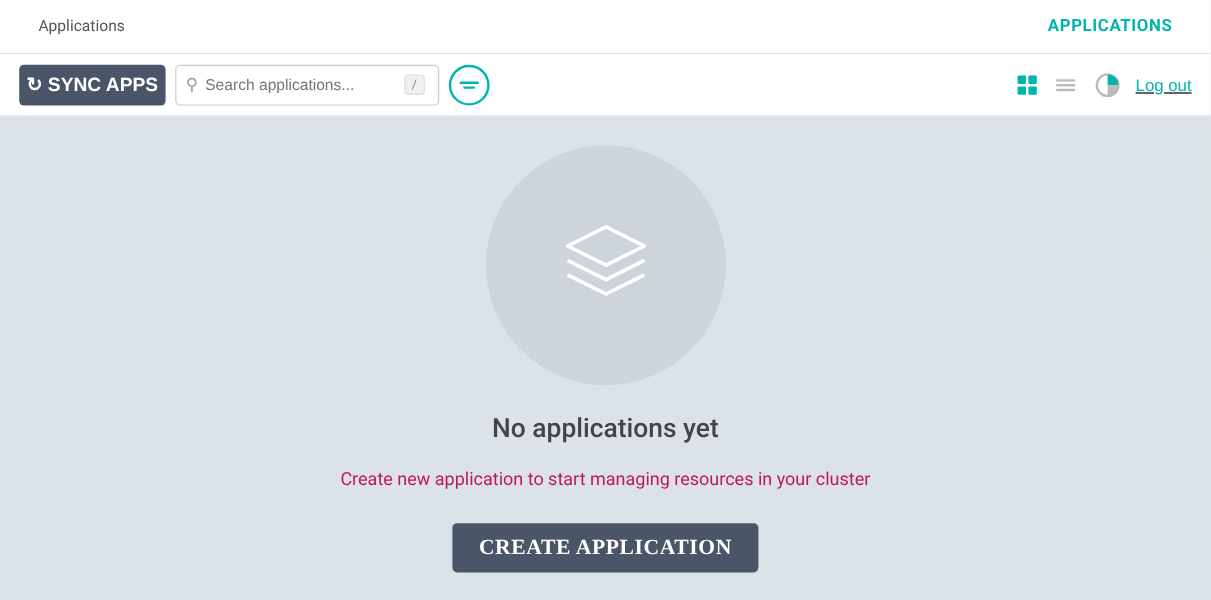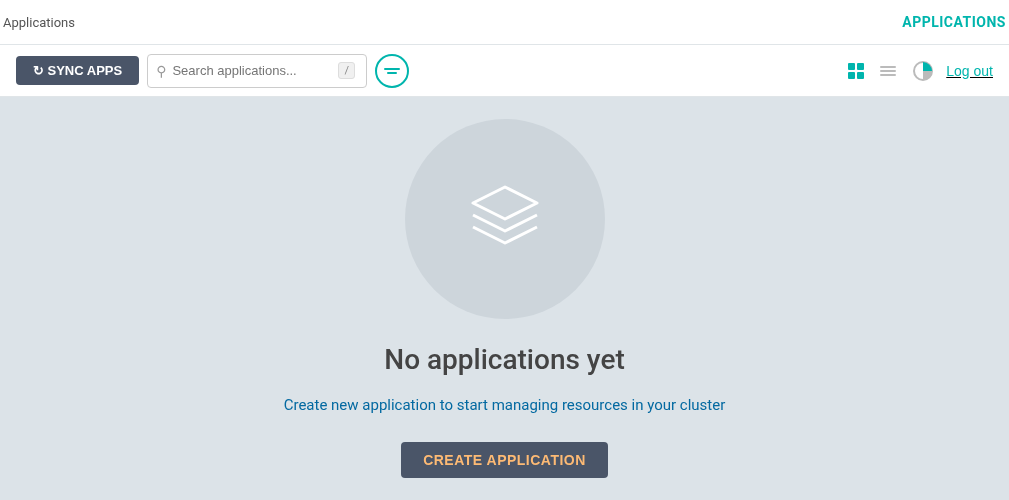--- a/index.html
+++ b/index.html
@@ -11,21 +11,21 @@
       overflow: hidden;
     }
 
     
     .top-nav {
       background: #fff;
       height: 45px;
       display: flex;
       align-items: center;
       justify-content: space-between;
-      padding: 0 3px;
+      padding: 0 32px;
       border-bottom: 1px solid #e0e5e8;
     }
     .top-nav-left {
       display: flex;
       align-items: center;
       gap: 8px;
     }
     .breadcrumb-text {
       font-size: 13px;
       color: #555;
@@ -63,22 +63,22 @@
       cursor: pointer;
       display: flex;
       align-items: center;
       gap: 5px;
     }
     .btn-sync-apps {
       background: #4a5568;
       color: #fff;
       border: none;
       border-radius: 4px;
-      padding: 7px 17px;
-      font-size: 13px;
+      padding: 7px 6px;
+      font-size: 16px;
       font-weight: 600;
       cursor: pointer;
       display: flex;
       align-items: center;
       gap: 5px;
     }
 
     .search-container {
       display: flex;
       align-items: center;
@@ -190,42 +190,43 @@
       justify-content: center;
       margin-bottom: 8px;
     }
 
     .layers-svg {
       width: 100px;
       height: 100px;
     }
 
     .empty-title {
-      font-size: 28px;
+      font-size: 22px;
       font-weight: 500;
       color: #444;
       margin-bottom: 4px;
     }
     .empty-subtitle {
       font-size: 15px;
-      color: #0369a1;
+      color: #be185d;
       margin-bottom: 12px;
     }
 
     .btn-create-app {
       background: #4a5568;
-      color: #fdba74;
+      color: #ffffff;
       border: none;
       border-radius: 4px;
       padding: 10px 22px;
-      font-size: 14px;
+      font-size: 18px;
       font-weight: 700;
       letter-spacing: 0.5px;
       cursor: pointer;
       text-transform: uppercase;
+      font-family: Liberation Serif, serif;
     }
 
     
     .grid-icon {
       display: grid;
       grid-template-columns: 1fr 1fr;
       gap: 2px;
       width: 16px;
       height: 16px;
     }

